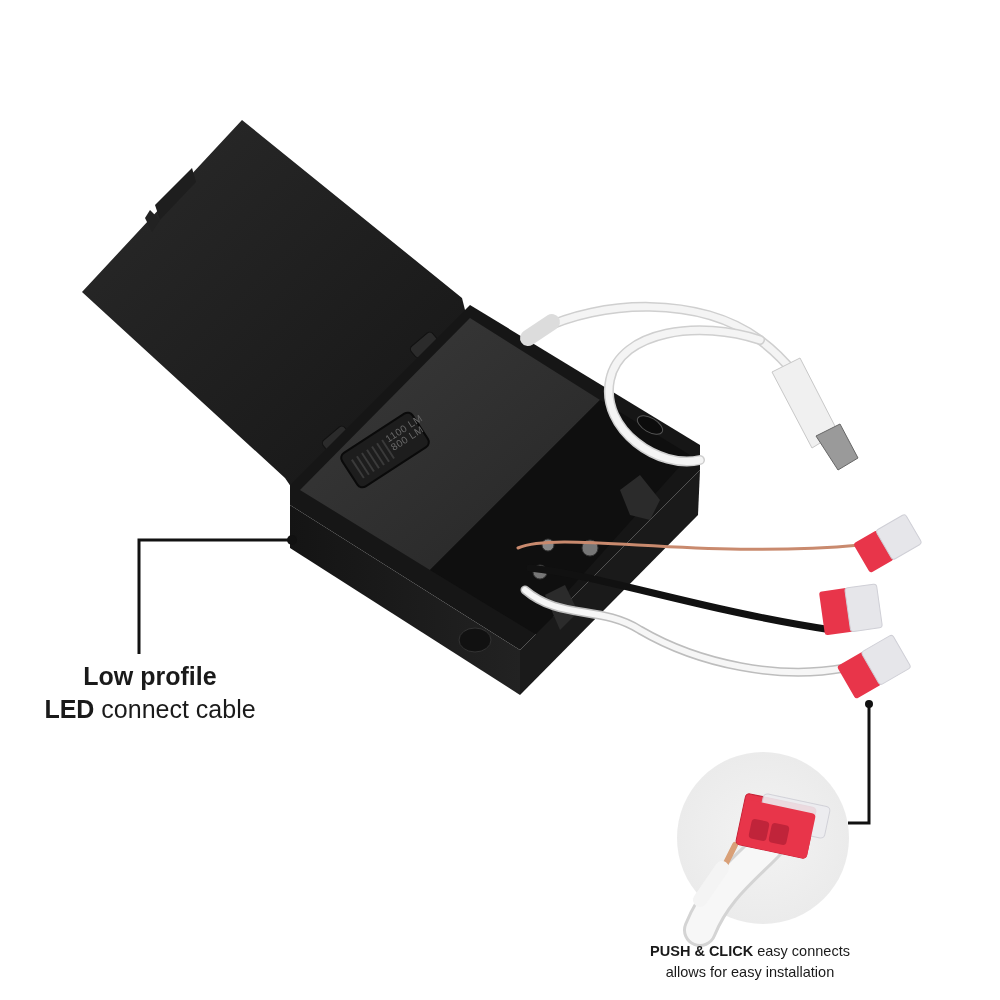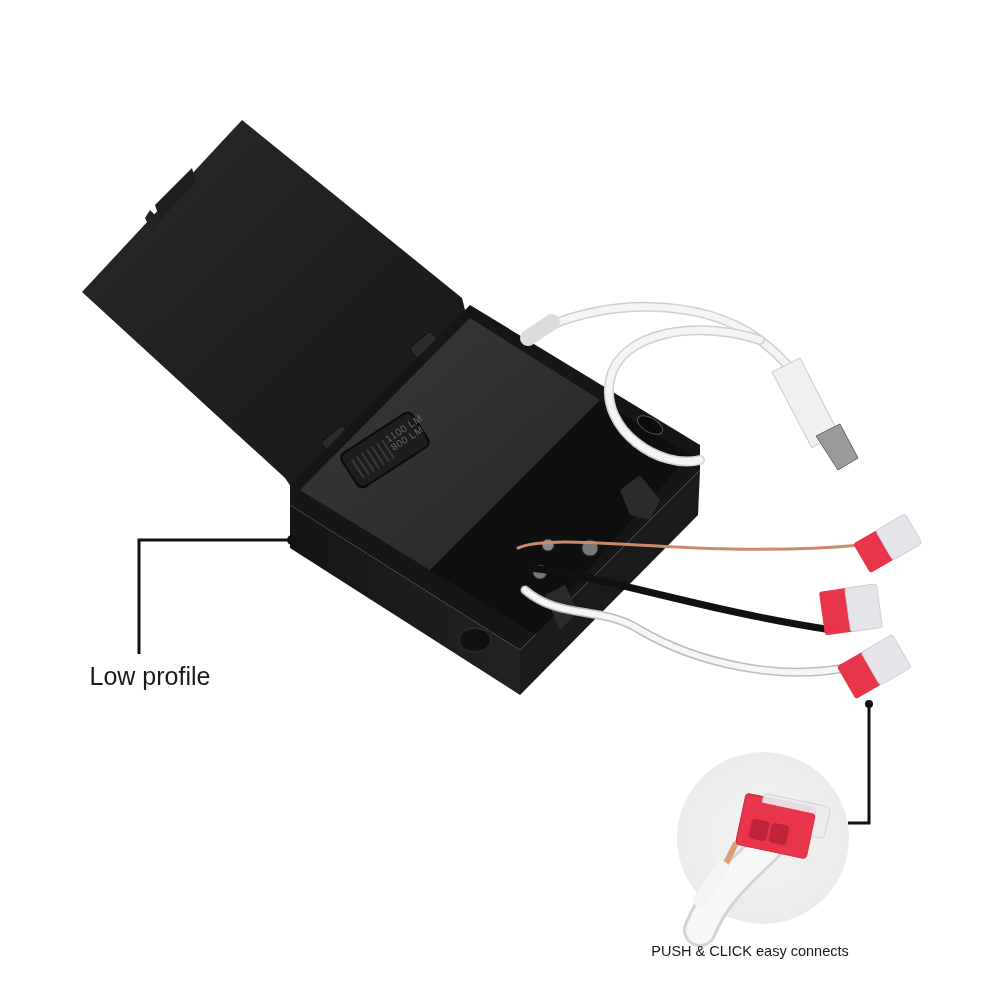--- a/index.html
+++ b/index.html
@@ -1,24 +1,24 @@
 <!DOCTYPE html>
 <html><head>
 <meta charset="utf-8">
 <style>
   html, body { margin: 0; padding: 0; background: #ffffff; }
   body { width: 1000px; height: 1000px; position: relative; overflow: hidden;
          font-family: "Liberation Sans", "DejaVu Sans", sans-serif; color: #1a1a1a; }
   .scene { position: absolute; left: 0; top: 0; width: 1000px; height: 1000px; }
   .caption-left { position: absolute; left: 10px; top: 660px; width: 280px; text-align: center;
                   font-size: 25px; line-height: 33px; color: #1a1a1a; }
-  .caption-left .b { font-weight: normal; }
+  .caption-left .b { font-weight: bold; }
   .caption-right { position: absolute; left: 600px; top: 941px; width: 300px; text-align: center;
                    font-size: 14.5px; line-height: 21px; color: #1a1a1a; }
-  .caption-right .b { font-weight: normal; }
+  .caption-right .b { font-weight: bold; }
   .lm-label { position: absolute; left: 384px; top: 436px; font-size: 10px; line-height: 10px;
               color: #6a6a6a; transform: rotate(-33deg); transform-origin: left top;
               font-family: "Liberation Sans", sans-serif; letter-spacing: 0.5px; }
 </style>
 </head>
 <body>
 
 <svg class="scene" viewBox="0 0 1000 1000" xmlns="http://www.w3.org/2000/svg">
   <defs>
     <linearGradient id="lidGrad" x1="0" y1="0" x2="1" y2="1">
@@ -143,17 +143,19 @@
   </g>
 </svg>
 
 <div class="lm-label">
   <div>1100 LM</div>
   <div>800 LM</div>
 </div>
 
 <div class="caption-left">
   <div><span class="b">Low profile</span></div>
+  <div><span class="b">LED</span><span style="white-space:pre"> connect cable</span></div>
 </div>
 
 <div class="caption-right">
   <div><span class="b">PUSH &amp; CLICK</span><span style="white-space:pre"> easy connects</span></div>
+  <div>allows for easy installation</div>
 </div>
 
 </body></html>

